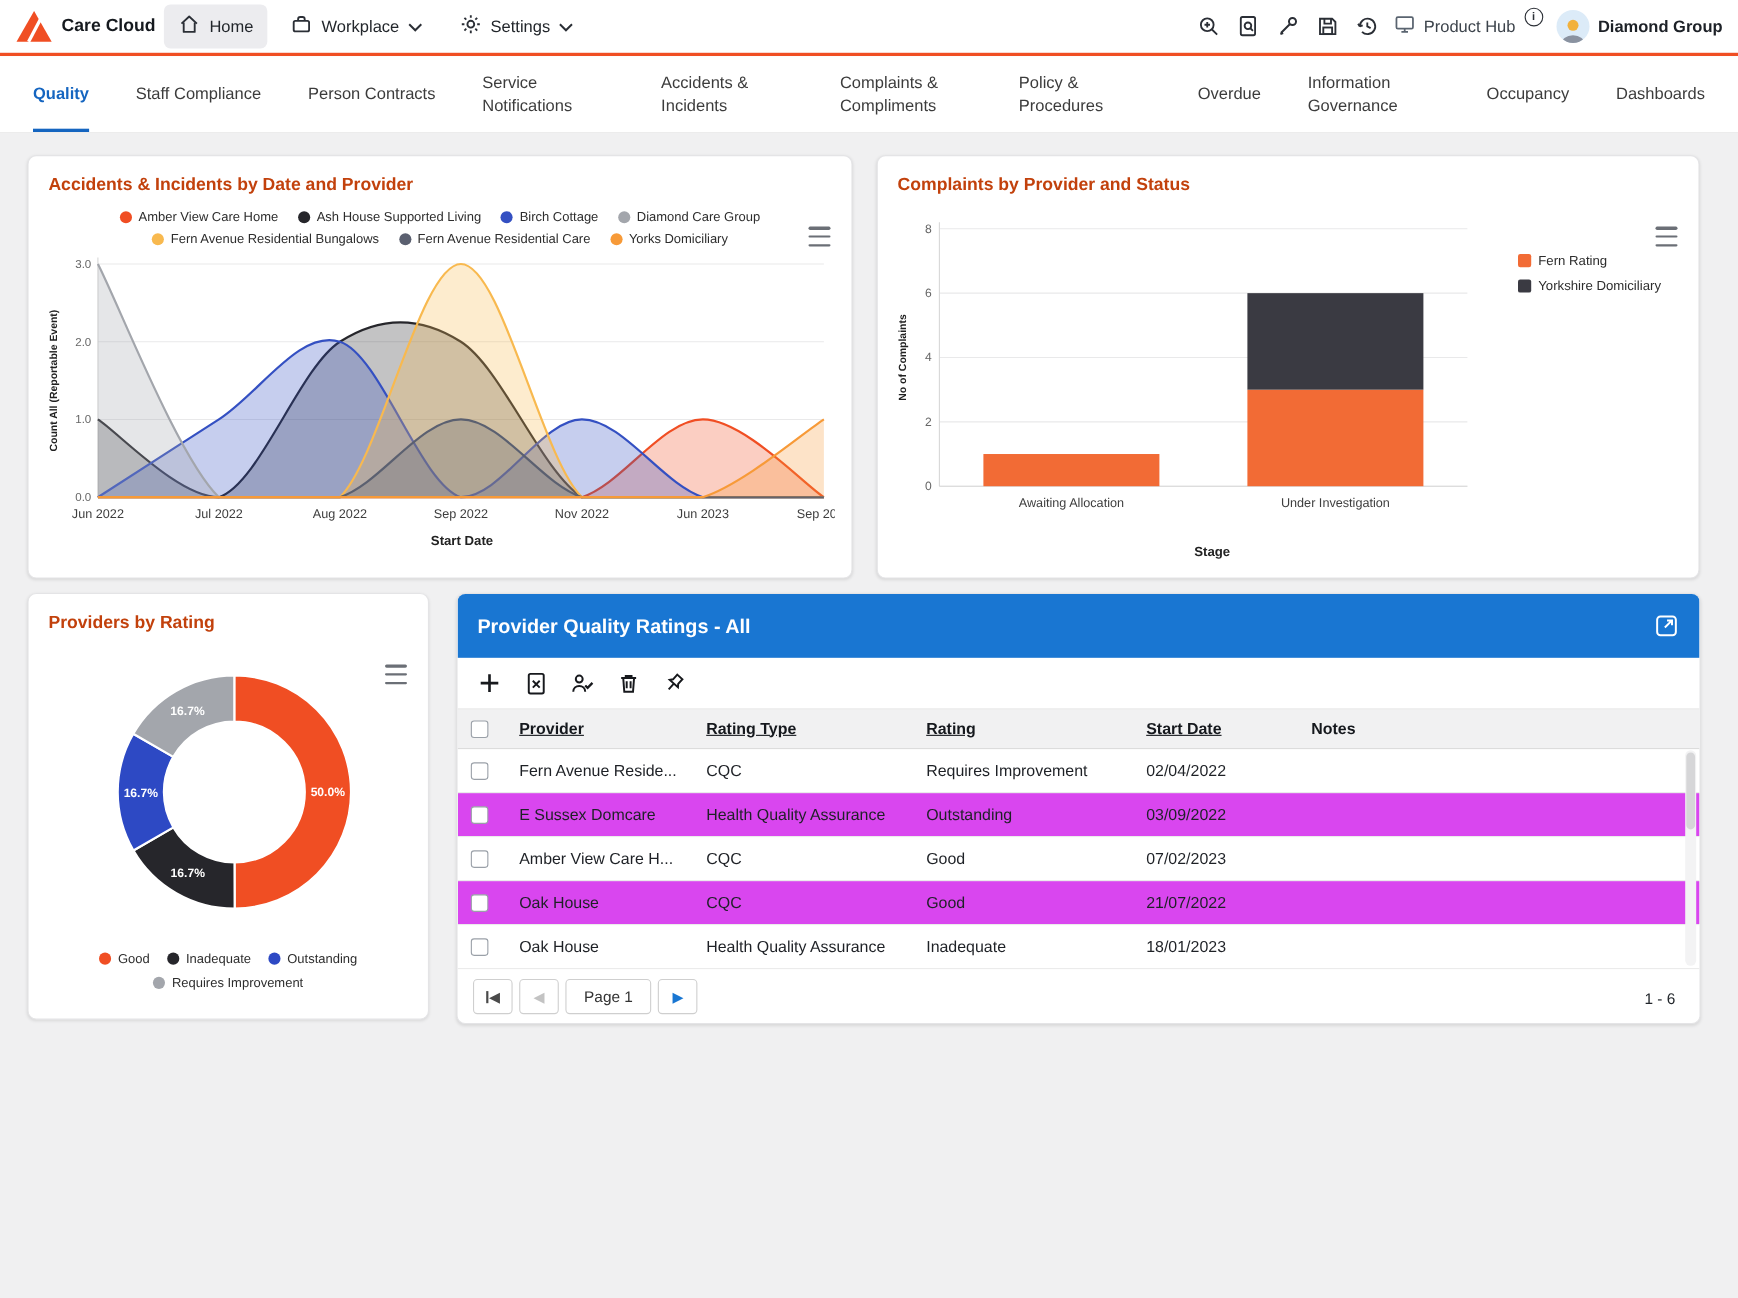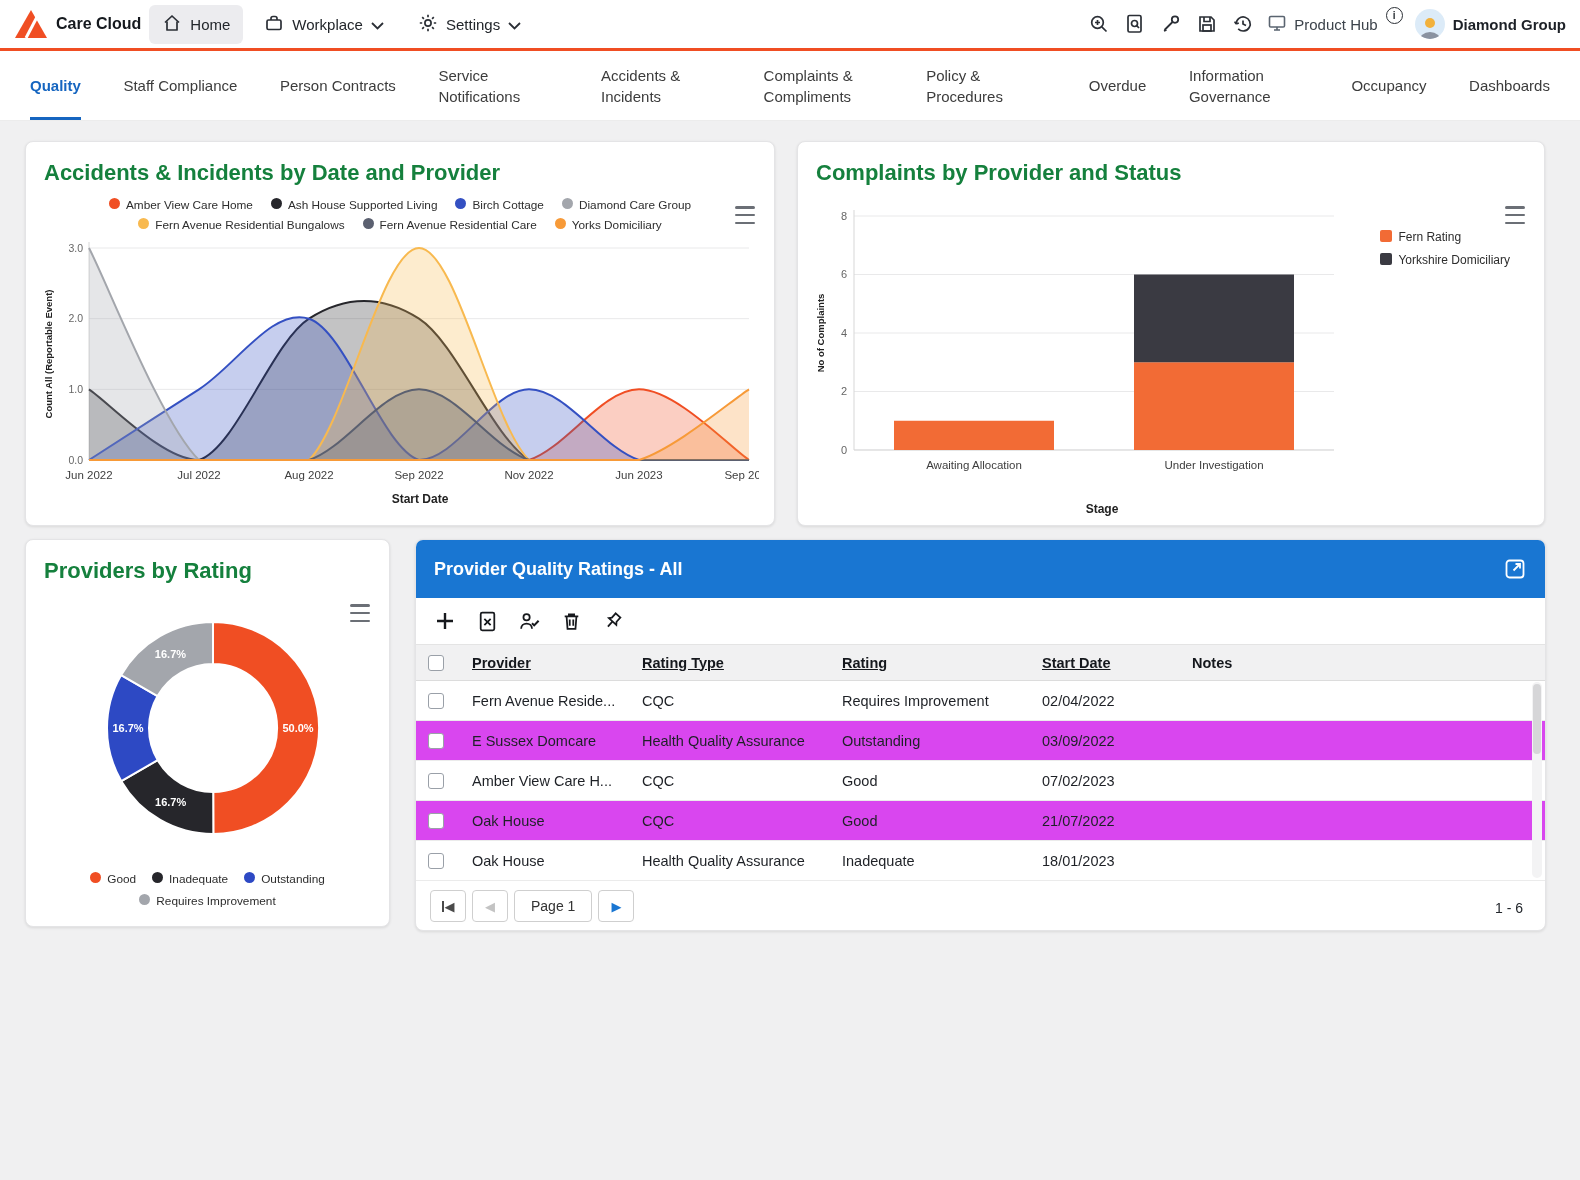--- a/index.html
+++ b/index.html
@@ -23,31 +23,31 @@
 
   
   .tabs{height:70px;background:#fff;display:flex;align-items:stretch;justify-content:space-between;padding:0 30px;border-bottom:1px solid #ececec}
   .tab{display:flex;align-items:center;max-width:120px;font-size:15px;line-height:1.4;color:#3c3c3c;cursor:pointer;position:relative}
   .tab.active span{color:#1565C0;font-weight:700}
   .tab.active::after{content:'';position:absolute;left:0;right:0;bottom:0;height:3px;background:#1565C0}
 
   
   .content{position:relative;height:1059px}
   .card{position:absolute;background:#fff;border:1px solid #e4e4e6;border-radius:8px;box-shadow:0 1px 3px rgba(0,0,0,.10)}
-  .card-title{font-size:22px;font-weight:700;color:#15803d;padding:18px 18px 0 18px}
+  .card-title{font-size:16px;font-weight:700;color:#c2410c;padding:18px 18px 0 18px}
   .kebab{position:absolute;right:16px;top:62px;width:26px;height:22px;border:none;background:transparent;cursor:pointer;display:flex;flex-direction:column;justify-content:space-between;padding:2px 3px}
   .kebab i{display:block;height:2.5px;background:#6b6f76;border-radius:2px}
 
   .card-incidents{left:25px;top:20px;width:750px;height:385px}
   .card-complaints{left:797px;top:20px;width:748px;height:385px}
   .card-donut{left:25px;top:418px;width:365px;height:388px}
   .card-table{left:415px;top:418px;width:1131px;height:392px;overflow:hidden;padding:0;border-radius:8px}
 
   .legend-wrap{max-width:640px;margin:12px auto 0;display:flex;flex-wrap:wrap;justify-content:center;column-gap:18px;row-gap:6px}
-  .legend-item{display:flex;align-items:flex-start;gap:6px;font-size:11.8px;color:#2d2d2d}
+  .legend-item{display:flex;align-items:center;gap:6px;font-size:11.8px;color:#2d2d2d}
   .dot{width:11px;height:11px;border-radius:50%;flex:0 0 auto}
   .sq{width:12px;height:12px;border-radius:2px;flex:0 0 auto}
   .xlabel{font-size:12px;font-weight:700;color:#222;text-align:center}
   .area-xlabel{width:718px;padding-left:40px;margin:0 auto}
   .bar-xlabel{width:540px;margin-left:16px;padding-left:36px}
   .bar-legend{position:absolute;right:34px;top:88px;display:flex;flex-direction:column;gap:9px}
   .bar-legend .legend-item{font-size:12px}
 
   .donut-legend{display:flex;flex-wrap:wrap;justify-content:center;column-gap:16px;row-gap:8px;margin:10px 28px 0}
 

